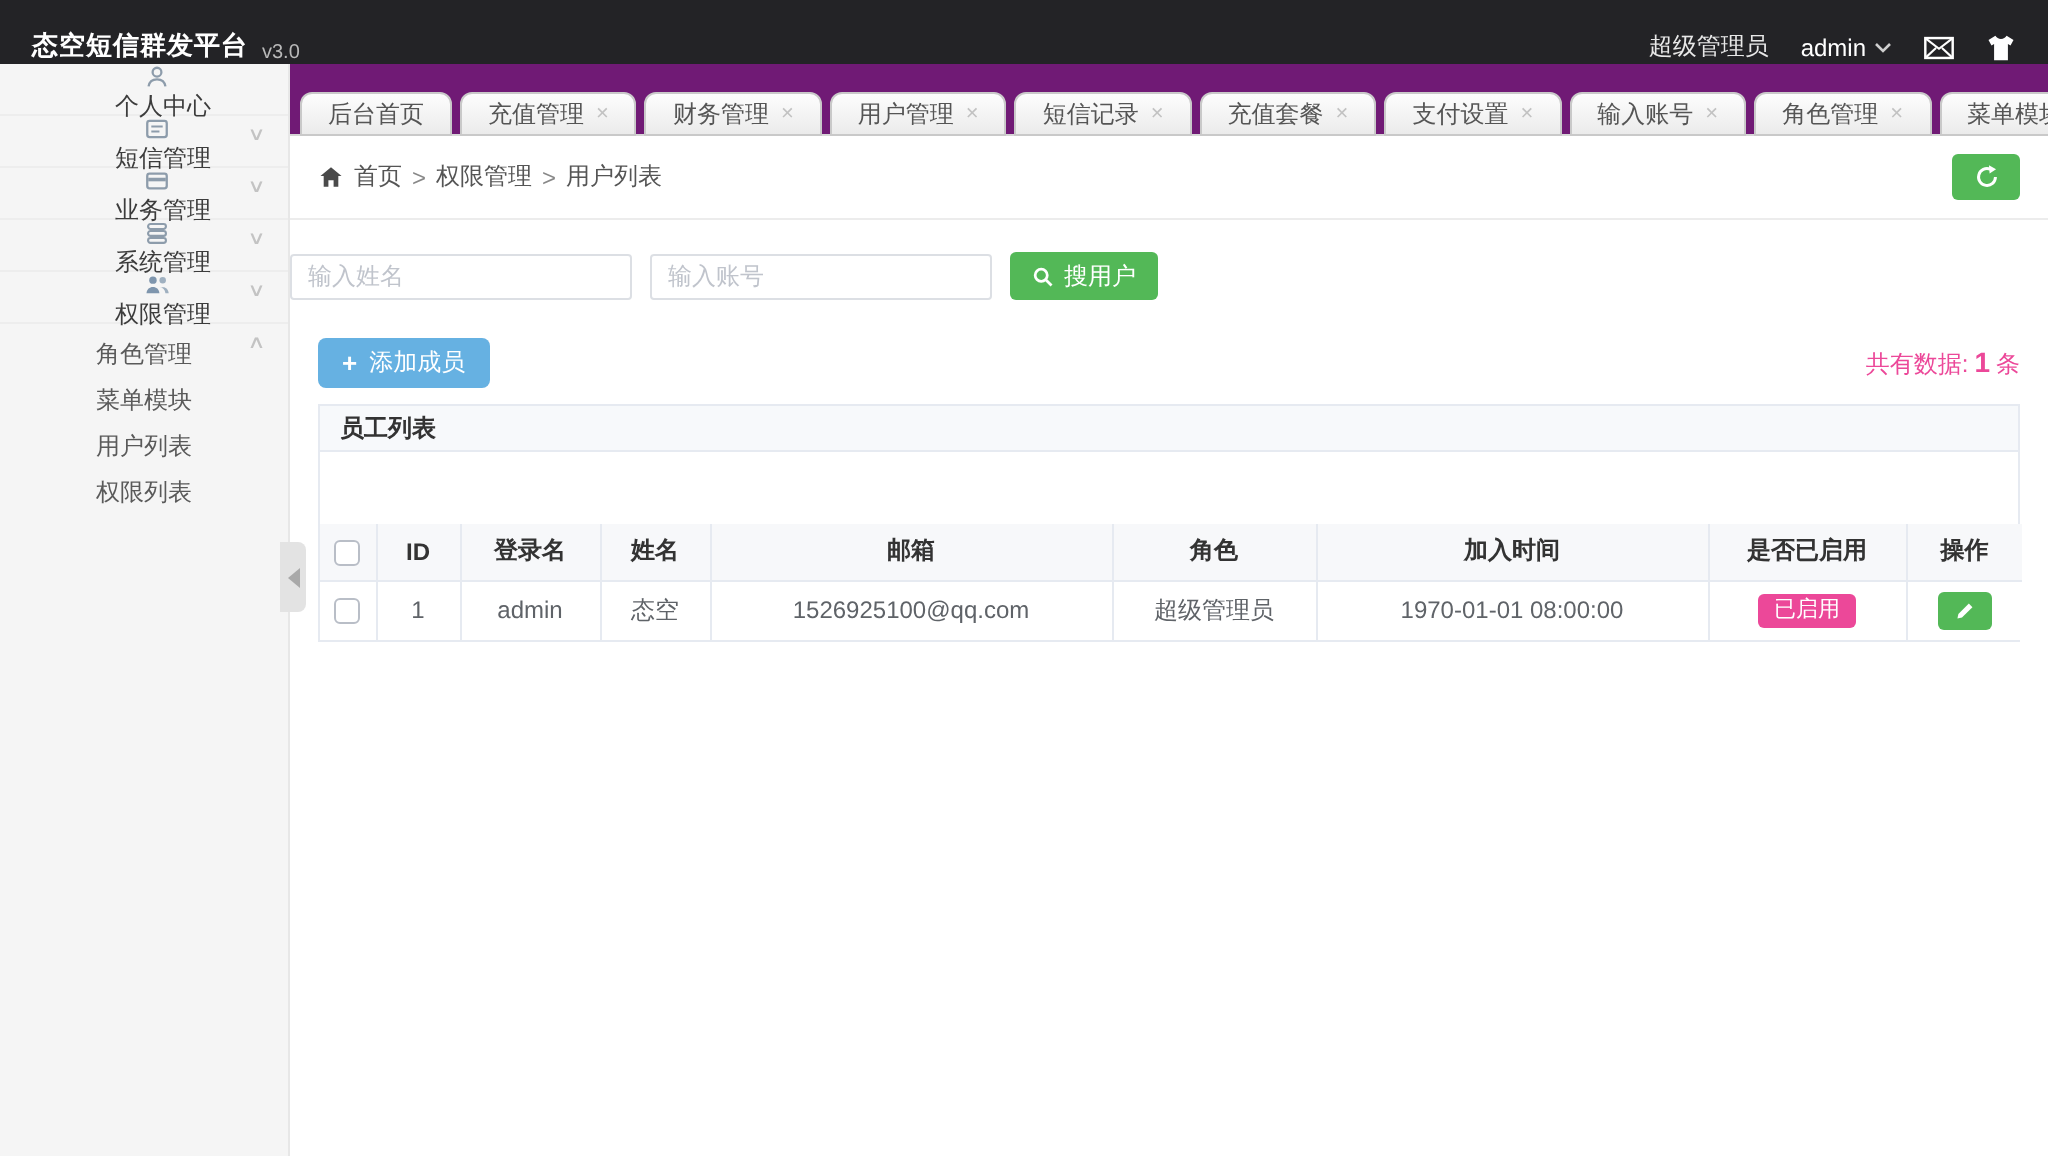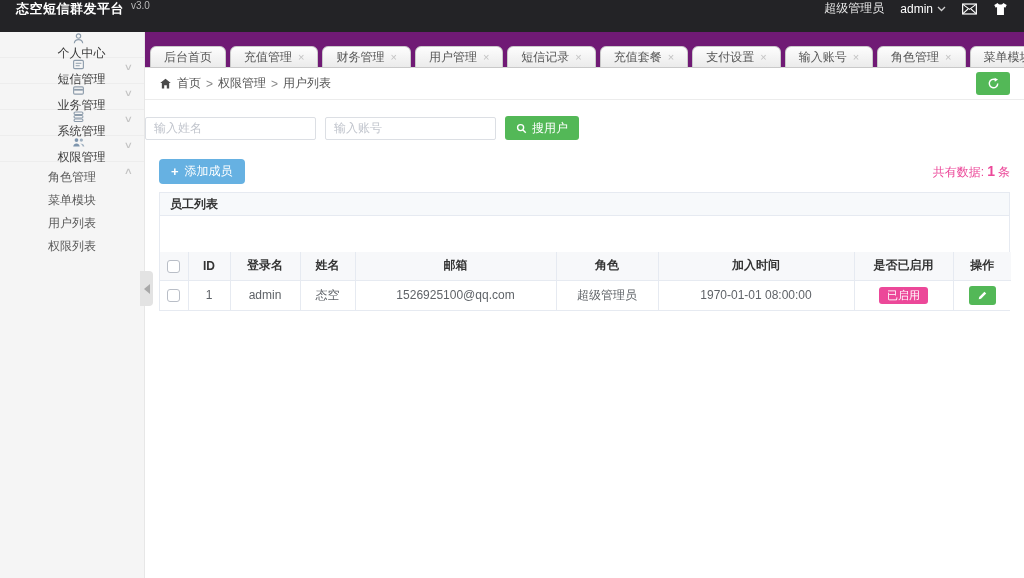--- a/index.html
+++ b/index.html
@@ -1,20 +1,20 @@
 <!DOCTYPE html>
 <html><head>
 <meta charset="utf-8">
 <style>
   * { margin:0; padding:0; box-sizing:border-box; }
   html,body { width:1024px; height:578px; overflow:hidden; }
   body { font-family:"Liberation Sans","DejaVu Sans",sans-serif; position:relative; background:#fff; }
 
   
-  .topbar { height:32px; background:#232326; display:flex; align-items:flex-start; padding:0 16px; color:#fff; }
+  .topbar { height:32px; background:#232326; display:flex; align-items:flex-end; padding:0 16px; color:#fff; }
   .brand { font-size:13px; font-weight:bold; letter-spacing:.5px; }
   .version { font-size:10px; color:#b9b9b9; margin-left:7px; }
   .topbar-right { margin-left:auto; display:flex; align-items:center; gap:16px; }
   .role { font-size:12px; color:#e8e8e8; }
   .user { font-size:12px; color:#fff; display:flex; align-items:center; gap:4px; cursor:pointer; }
   .top-icon { width:15px; height:15px; display:inline-flex; align-items:center; justify-content:center; cursor:pointer; }
 
   
   .app-body { display:flex; height:546px; }
   .sidebar { width:145px; background:#f5f5f5; border-right:1px solid #e7e7e7; flex-shrink:0; }
@@ -30,21 +30,21 @@
   
   .collapse-handle { position:absolute; left:140px; top:271px; width:13px; height:35px; background:#e3e3e3; border-radius:0 4px 4px 0; display:flex; align-items:center; justify-content:center; cursor:pointer; z-index:5; }
   .collapse-handle .tri { width:0; height:0; border-top:5px solid transparent; border-bottom:5px solid transparent; border-right:6px solid #a9a9a9; }
 
   
   .tabstrip { height:36px; background:#701a75; border-bottom:1px solid #d6d6d6; display:flex; align-items:flex-end; padding-left:5px; flex-shrink:0; }
   .tab { height:22px; margin-bottom:-1px; margin-right:4px; display:flex; align-items:center; gap:6px; padding:0 13px; font-size:12px; color:#555; background:linear-gradient(#fdfdfd,#ebebeb); border:1px solid #c9c9c9; border-radius:6px 6px 0 0; cursor:pointer; white-space:nowrap; }
   .tab .tab-x { font-size:11px; color:#c2c2c2; line-height:1; }
 
   
-  .breadcrumb-row { height:32px; border-bottom:1px solid #ececec; display:flex; align-items:center; padding:0 14px; font-size:12px; color:#555; flex-shrink:0; }
+  .breadcrumb-row { height:42px; border-bottom:1px solid #ececec; display:flex; align-items:center; padding:0 14px; font-size:12px; color:#555; flex-shrink:0; }
   .crumb { margin:0 5px; cursor:pointer; }
   .crumb-sep { color:#888; }
   .home-ic { width:13px; height:13px; }
   .refresh-btn { margin-left:auto; width:34px; height:23px; background:#53b857; border:none; border-radius:3px; display:flex; align-items:center; justify-content:center; cursor:pointer; }
 
   
   .search-row { display:flex; align-items:center; gap:9px; margin-top:16px; }
   .search-row input { width:171px; height:23px; border:1px solid #dcdfe4; border-radius:2px; padding:0 8px; font-size:12px; color:#333; font-family:inherit; outline:none; }
   .search-row input::placeholder { color:#c0c4cc; }
   .search-btn { height:24px; background:#53b857; color:#fff; border:none; border-radius:3px; padding:0 11px; font-size:12px; display:flex; align-items:center; gap:5px; cursor:pointer; font-family:inherit; }

